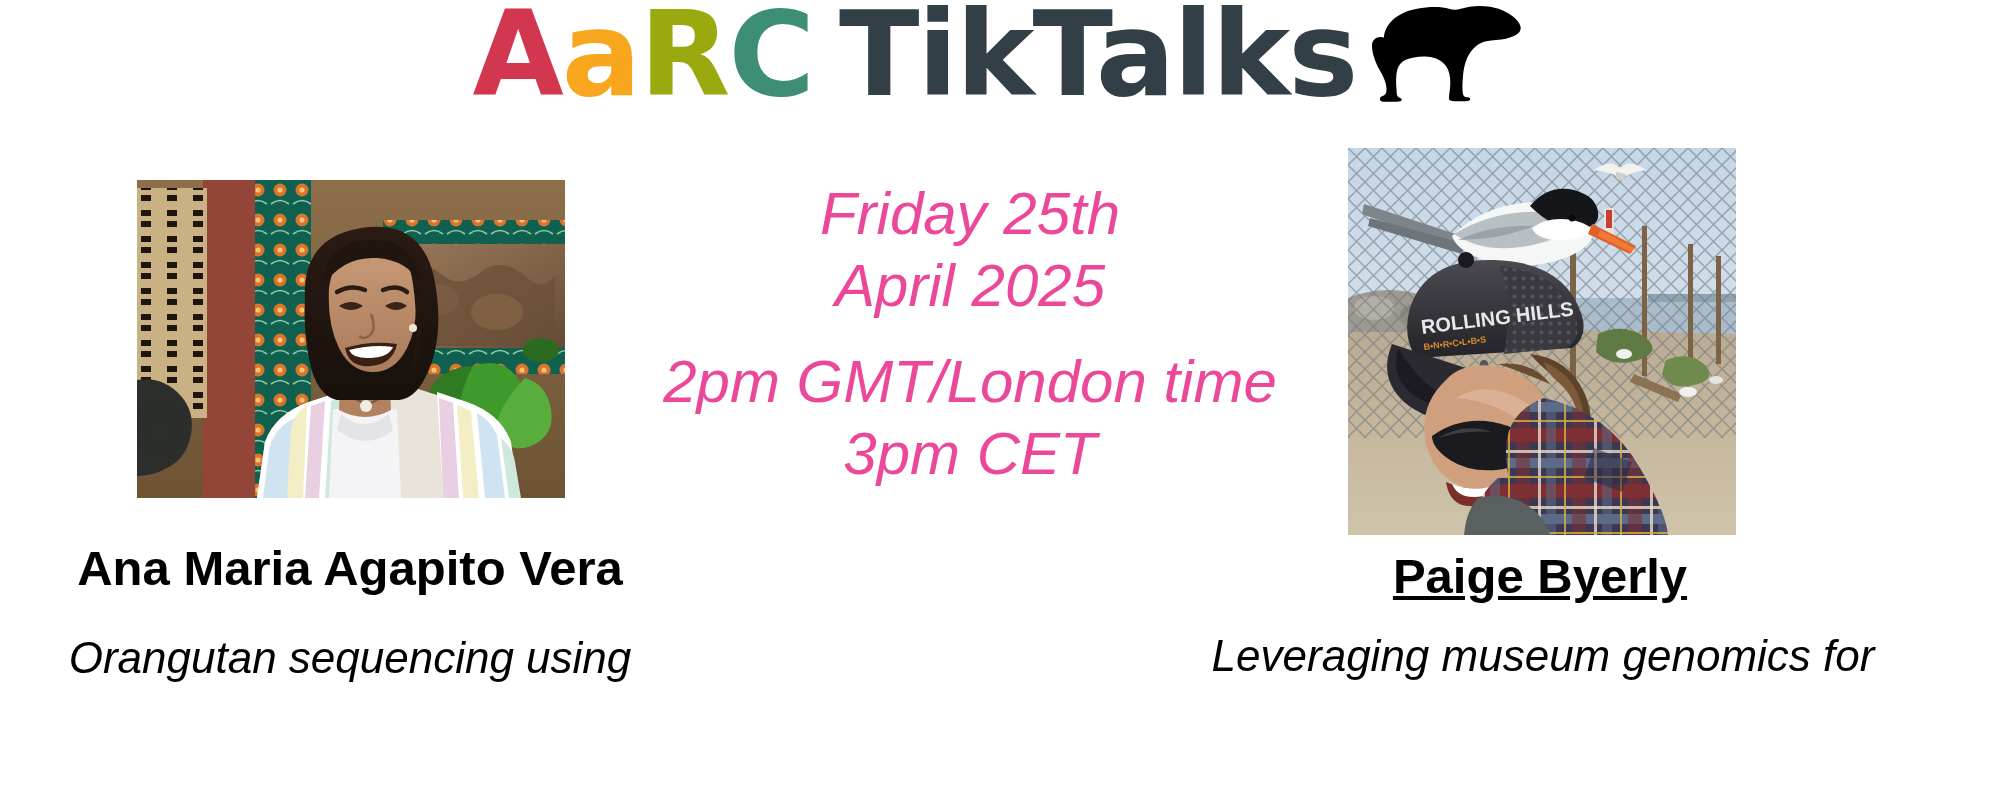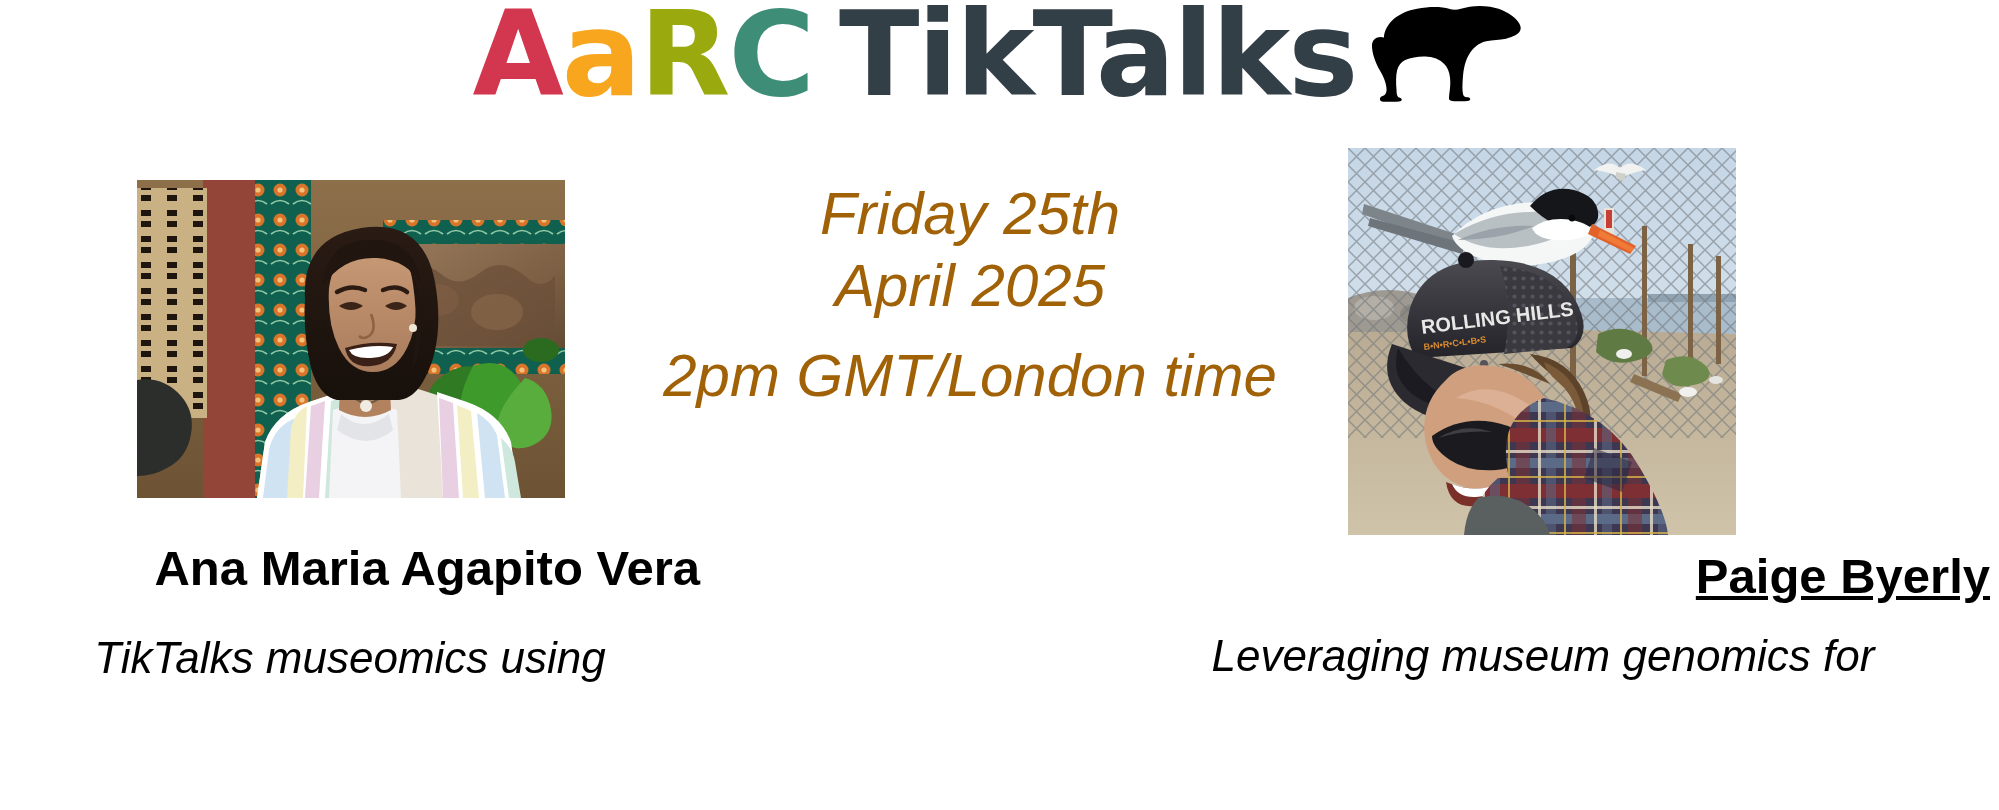--- a/index.html
+++ b/index.html
@@ -75,36 +75,36 @@
   #event-info {
     position: absolute;
     left: 590px;
     top: 178px;
     width: 760px;
     text-align: center;
     font-family: "Liberation Sans", sans-serif;
     font-style: italic;
     font-size: 60px;
     line-height: 72px;
-    color: #a16207;
+    color: #ec4899;
     white-space: nowrap;
   }
   #event-info .line { display: block; }
-  #event-info .line-gap { margin-top: 18px; }
+  #event-info .line-gap { margin-top: 24px; }
   #event-info .line-wide { font-size: 60px; }
 
   
   .speaker-name {
     position: absolute;
     font-family: "Liberation Sans", sans-serif;
     font-weight: bold;
     font-size: 49px;
     line-height: 56px;
     color: #000000;
-    text-align: right;
+    text-align: center;
     white-space: nowrap;
   }
   .speaker-talk {
     position: absolute;
     font-family: "Liberation Sans", sans-serif;
     font-style: italic;
     font-size: 44px;
     line-height: 60px;
     color: #000000;
     text-align: center;
@@ -384,23 +384,24 @@
     <path d="M246 300 l38 14 l-10 30 l-38 -14 Z" fill="#2f2a42" opacity="0.55"></path>
 
     <path d="M130 350 q34 -8 58 14 q12 12 14 23 l-86 0 q2 -24 14 -37 Z" fill="#5a5f60"></path>
   </svg>
 </div>
 
 <div id="event-info">
   <span class="line">Friday 25th</span>
   <span class="line">April 2025</span>
   <span class="line line-gap line-wide">2pm GMT/London time</span>
+  <span class="line">3pm CET</span>
 </div>
 
 <div class="speaker-name" id="speaker-left-name">Ana Maria Agapito Vera</div>
 <div class="speaker-talk" id="speaker-left-talk">
-  <span style="display:block;">TikTalks museomics using</span>
+  <span style="display:block;">Orangutan sequencing using</span>
 </div>
 
 <div class="speaker-name" id="speaker-right-name">Paige Byerly</div>
 <div class="speaker-talk" id="speaker-right-talk">
   <span style="display:block;">Leveraging museum genomics for</span>
 </div>
 
 </body></html>

